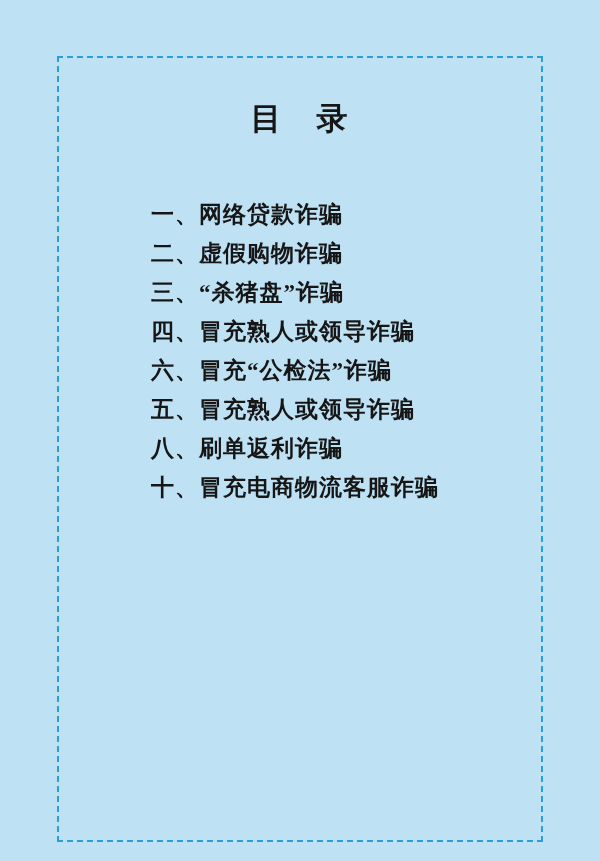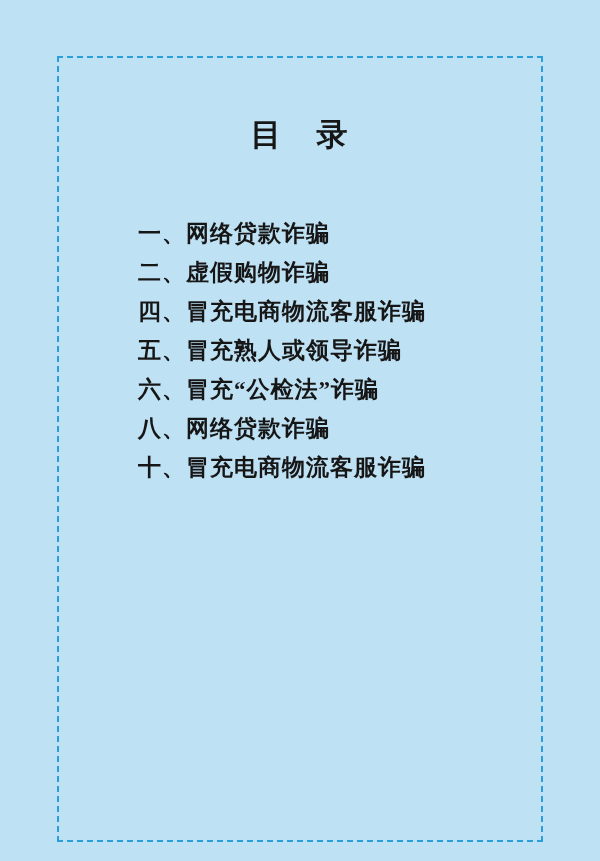--- a/index.html
+++ b/index.html
@@ -17,52 +17,53 @@
   .border-frame {
     position: absolute;
     left: 57px;
     top: 56px;
     width: 486px;
     height: 786px;
     border: 2px dashed #2b9fd9;
     box-sizing: border-box;
   }
   .title {
-    margin: 16px;
+    margin: 0;
     padding-top: 45px;
     text-align: center;
     font-family: "Liberation Sans", "DejaVu Sans", sans-serif;
     font-weight: bold;
     font-size: 31px;
     line-height: 32px;
     color: #161616;
     letter-spacing: 2px;
   }
   .toc-list {
     list-style: none;
-    margin: 0;
+    margin: 13px;
     padding: 47px 10px 0 79px;
   }
   .toc-item {
     font-family: "Liberation Serif", "DejaVu Serif", serif;
     font-size: 23px;
     font-weight: bold;
     line-height: 39px;
     color: #161616;
     letter-spacing: 1px;
     white-space: nowrap;
   }
 </style>
 </head>
 <body>
 
 <div class="border-frame">
   <h1 class="title">目　录</h1>
   <ul class="toc-list">
     <li class="toc-item">一、网络贷款诈骗</li>
     <li class="toc-item">二、虚假购物诈骗</li>
-    <li class="toc-item">四、冒充电商物流客服诈骗</li>
+    <li class="toc-item">三、“杀猪盘”诈骗</li>
+    <li class="toc-item">四、冒充熟人或领导诈骗</li>
+    <li class="toc-item">六、冒充“公检法”诈骗</li>
     <li class="toc-item">五、冒充熟人或领导诈骗</li>
-    <li class="toc-item">六、冒充“公检法”诈骗</li>
-    <li class="toc-item">八、网络贷款诈骗</li>
+    <li class="toc-item">八、刷单返利诈骗</li>
     <li class="toc-item">十、冒充电商物流客服诈骗</li>
   </ul>
 </div>
 
 </body></html>

